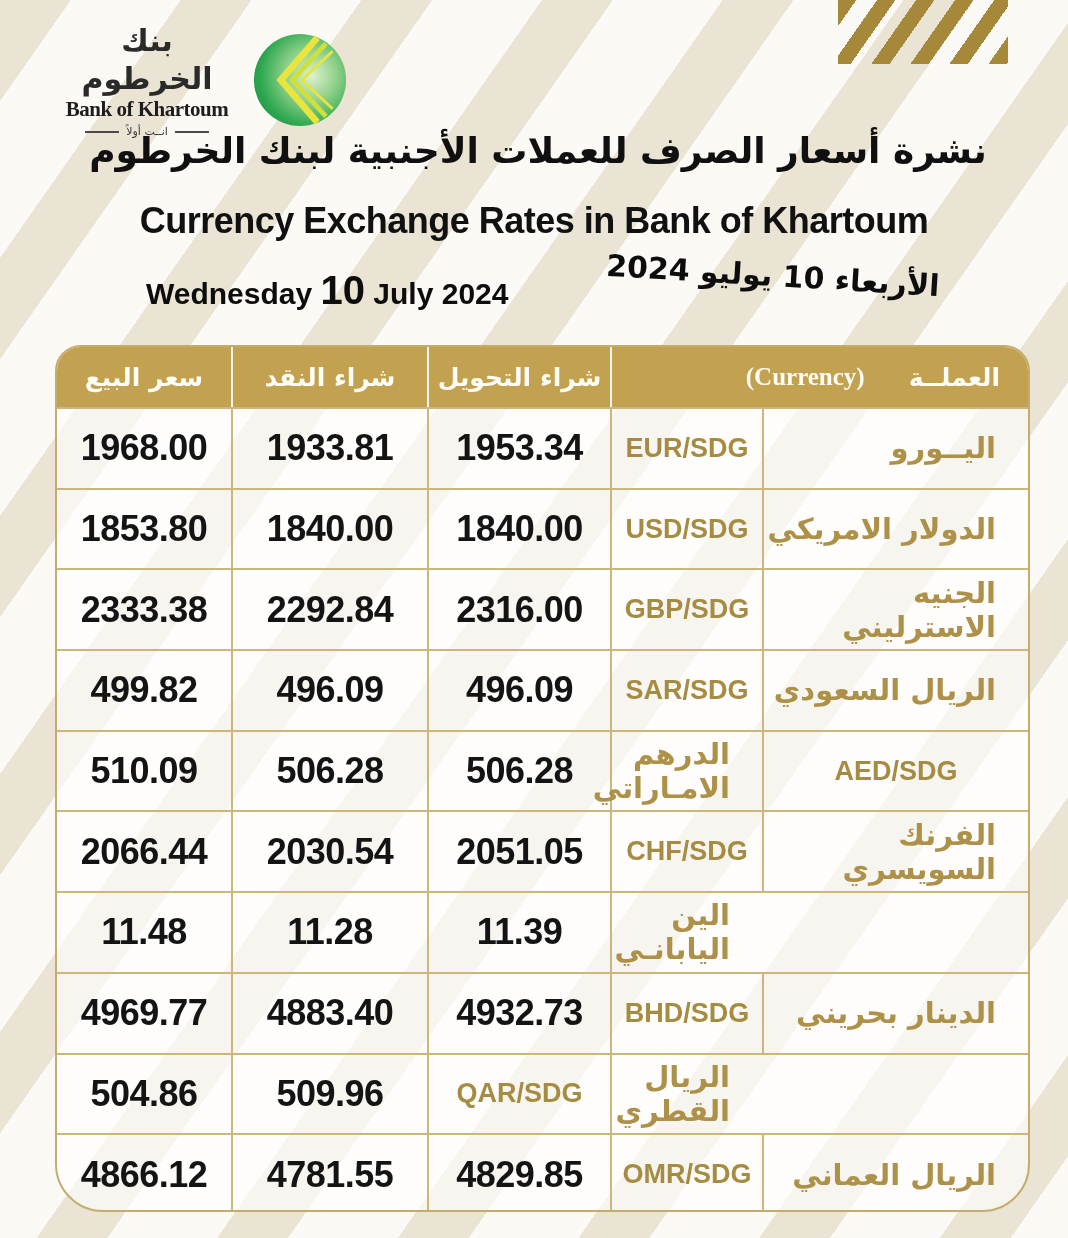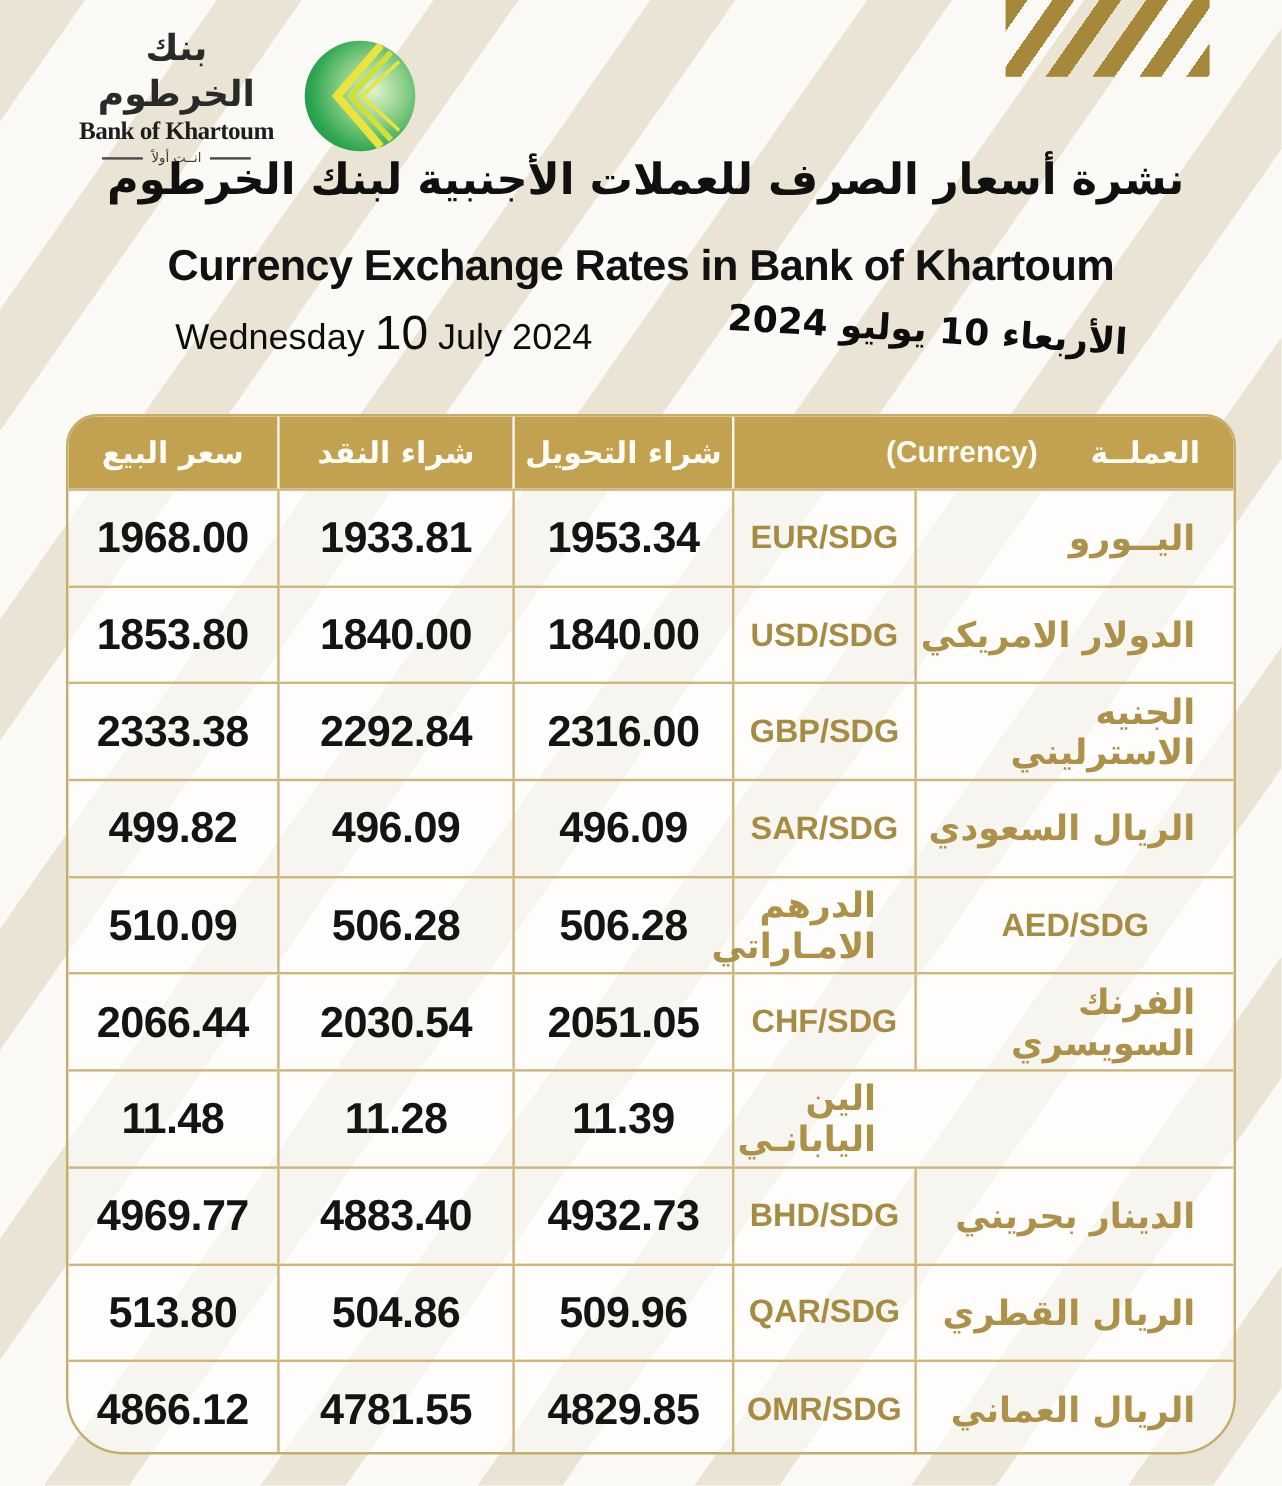--- a/index.html
+++ b/index.html
@@ -27,21 +27,21 @@
   .logo-sphere { width:96px; height:96px; }
   
   .title-ar {
     position:absolute; top:130px; left:4px; width:100%; text-align:center; direction:rtl;
     font-family:"DejaVu Sans", sans-serif; font-weight:700; font-size:36px; color:#101010;
   }
   .title-en {
     position:absolute; top:200px; left:0; width:100%; text-align:center;
     font-weight:700; font-size:36px; color:#111; letter-spacing:-0.5px;
   }
-  .date-en { position:absolute; top:256px; left:146px; font-weight:400; font-size:30px; color:#0d0d0d; }
+  .date-en { position:absolute; top:268px; left:146px; font-weight:700; font-size:30px; color:#0d0d0d; }
   .date-en .date-num { font-size:40px; }
   .date-ar {
     position:absolute; top:258px; right:128px; direction:rtl;
     font-family:"DejaVu Sans", sans-serif; font-weight:700; font-size:30px; color:#0d0d0d;
     transform:rotate(3.5deg); transform-origin:center;
   }
   
   .rates {
     position:absolute; left:55px; top:345px; width:975px; height:867px;
     border:2px solid #c4ac6c; border-radius:26px 26px 48px 48px; overflow:hidden;
@@ -51,21 +51,21 @@
     display:grid; grid-template-columns:174px 196px 183px 1fr; height:60px;
     background:#c2a251; color:#fdfcf5;
   }
   .hcell {
     display:flex; align-items:center; justify-content:center;
     font-family:"DejaVu Sans", sans-serif; font-weight:700; font-size:25px; direction:rtl;
   }
   .hcell + .hcell { border-right:2.5px solid rgba(255,255,255,0.9); } 
   .rates-header .hcell:nth-child(n+2) { border-left:2.5px solid rgba(255,255,255,0.9); border-right:none; }
   .hcell-currency { justify-content:flex-start; padding-right:28px; gap:44px; }
-  .hcell-currency .cur-en { font-family:Liberation Sans, sans-serif; direction:ltr; font-size:25px; }
+  .hcell-currency .cur-en { font-family:Liberation Serif, serif; direction:ltr; font-size:25px; }
   .rates-body { display:block; }
   .trow {
     display:grid; grid-template-columns:174px 196px 183px 152px 1fr; height:80.7px;
     border-top:2px solid #cdb67c;
   }
   .cell {
     display:flex; align-items:center; justify-content:center;
     font-weight:700; font-size:36px; color:#141414; letter-spacing:-0.5px;
   }
   .cell + .cell { border-left:2px solid #cdb67c; }
@@ -170,21 +170,20 @@
           <div class="cell currency-name-cell">الين اليابانـي</div>
         </div>
         <div class="trow">
           <div class="cell sell-price-cell">4969.77</div>
           <div class="cell cash-buy-cell">4883.40</div>
           <div class="cell transfer-buy-cell">4932.73</div>
           <div class="cell currency-code-cell">BHD/SDG</div>
           <div class="cell currency-name-cell">الدينار بحريني</div>
         </div>
         <div class="trow">
-          <div class="cell sell-price-cell">513.80</div>
           <div class="cell cash-buy-cell">504.86</div>
           <div class="cell transfer-buy-cell">509.96</div>
           <div class="cell currency-code-cell">QAR/SDG</div>
           <div class="cell currency-name-cell">الريال القطري</div>
         </div>
         <div class="trow">
           <div class="cell sell-price-cell">4866.12</div>
           <div class="cell cash-buy-cell">4781.55</div>
           <div class="cell transfer-buy-cell">4829.85</div>
           <div class="cell currency-code-cell">OMR/SDG</div>

